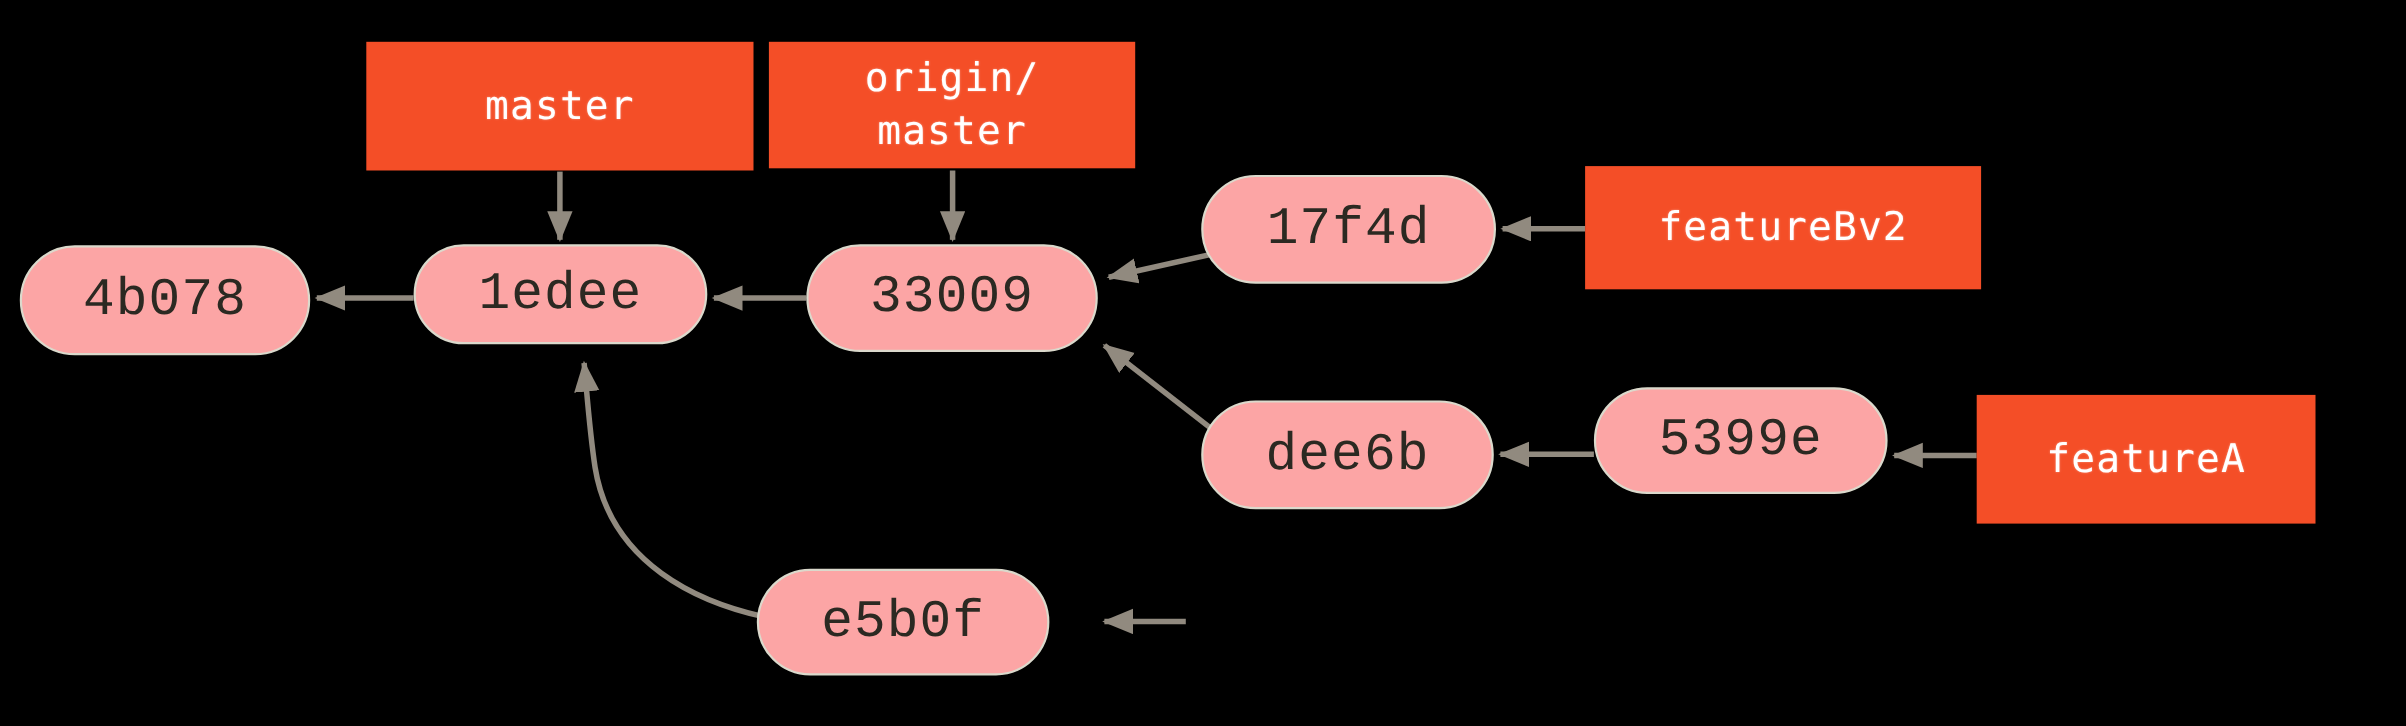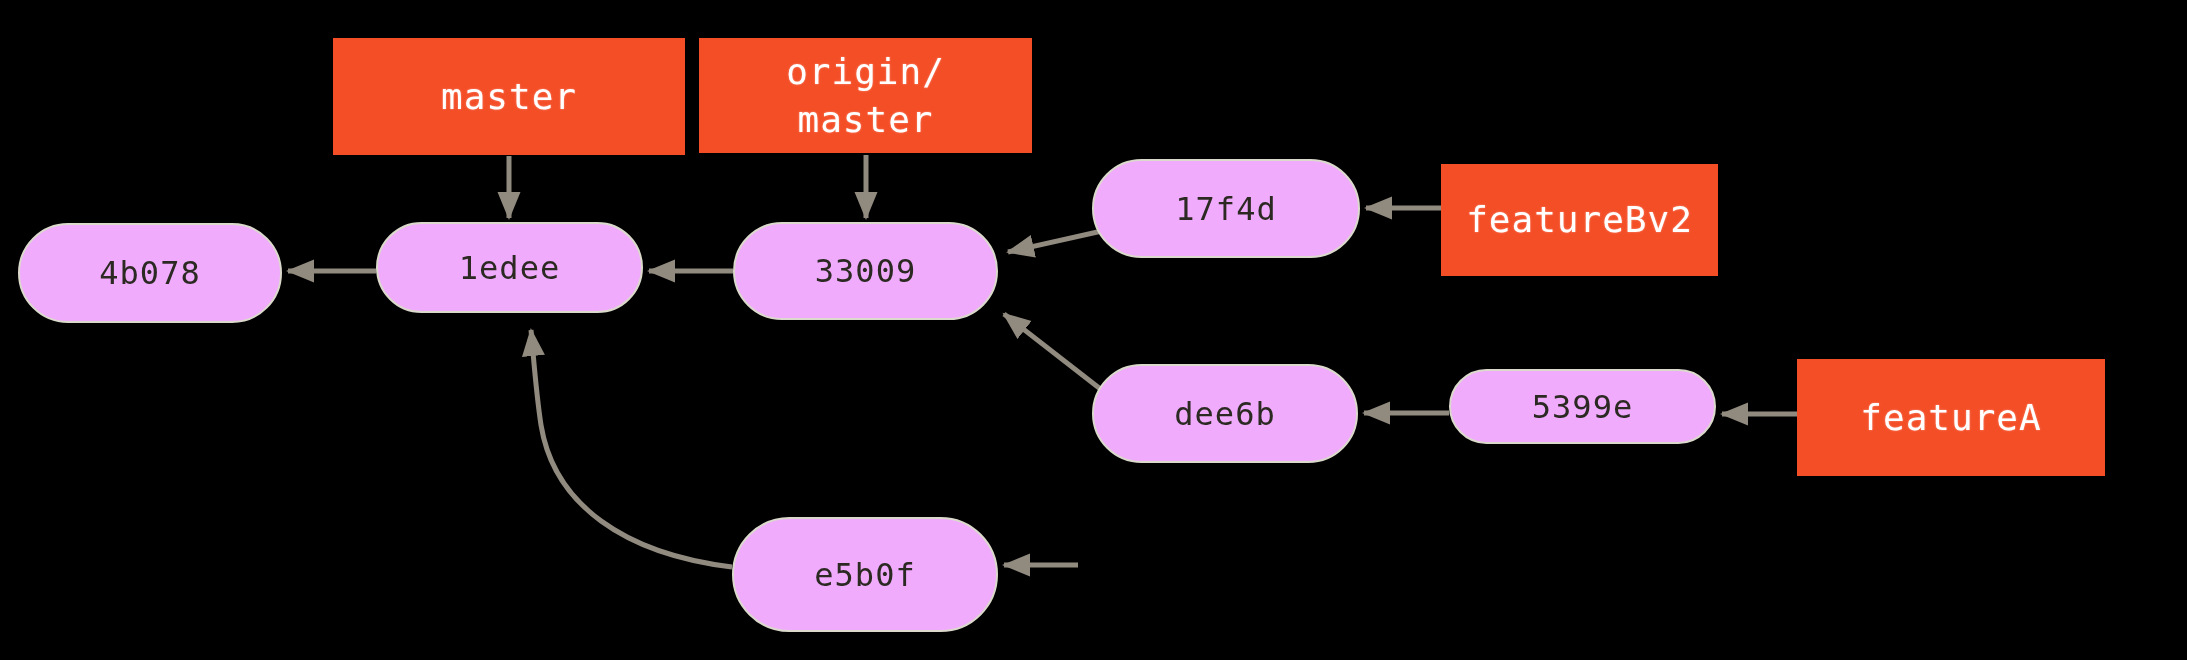--- a/index.html
+++ b/index.html
@@ -16,30 +16,31 @@
     overflow:hidden;
   }
   .arrow-layer{
     position:absolute;
     left:0;top:0;
     width:2187px;
     height:660px;
   }
   .commit{
     position:absolute;
-    background:#f0abfc;
+    background:#fca5a5;
     border:2px solid #dbd9cc;
     border-radius:60px;
     display:flex;
     align-items:center;
     justify-content:center;
-    font-size:32px;
+    font-size:48px;
     color:#2b2922;
     box-sizing:border-box;
     letter-spacing:1px;
+    font-family:Liberation Mono, monospace;
   }
   .branch-label{
     position:absolute;
     background:#f44e27;
     color:#ffffff;
     display:flex;
     align-items:center;
     justify-content:center;
     font-size:36px;
     line-height:48px;
@@ -48,26 +49,26 @@
     box-sizing:border-box;
     letter-spacing:1px;
     text-shadow:0 0 2px rgba(255,255,255,.45);
   }
   
   .c-4b078{left:18px;  top:223px; width:264px; height:100px;}
   .c-1edee{left:376px; top:222px; width:267px; height:91px;}
   .c-33009{left:733px; top:222px; width:265px; height:98px;}
   .c-17f4d{left:1092px;top:159px; width:268px; height:99px;}
   .c-dee6b{left:1092px;top:364px; width:266px; height:99px;}
-  .c-5399e{left:1449px;top:369px; width:267px; height:75px;}
-  .c-e5b0f{left:732px; top:517px; width:266px; height:115px;}
+  .c-5399e{left:1449px;top:352px; width:267px; height:97px;}
+  .c-e5b0f{left:688px; top:517px; width:266px; height:97px;}
   
   .b-master {left:333px; top:38px;  width:352px; height:117px;}
   .b-origin {left:699px; top:38px;  width:333px; height:115px;}
-  .b-featureBv2{left:1441px;top:164px;width:277px;height:112px;}
+  .b-featureBv2{left:1441px;top:151px;width:360px;height:112px;}
   .b-featureA{left:1797px;top:359px;width:308px;height:117px;}
   .b-featureB{left:1078px;top:510px;width:350px;height:110px;}
   .edge{
     stroke:#918a7f;
     stroke-width:5;
     fill:none;
   }
 </style>
 </head>
 <body>

